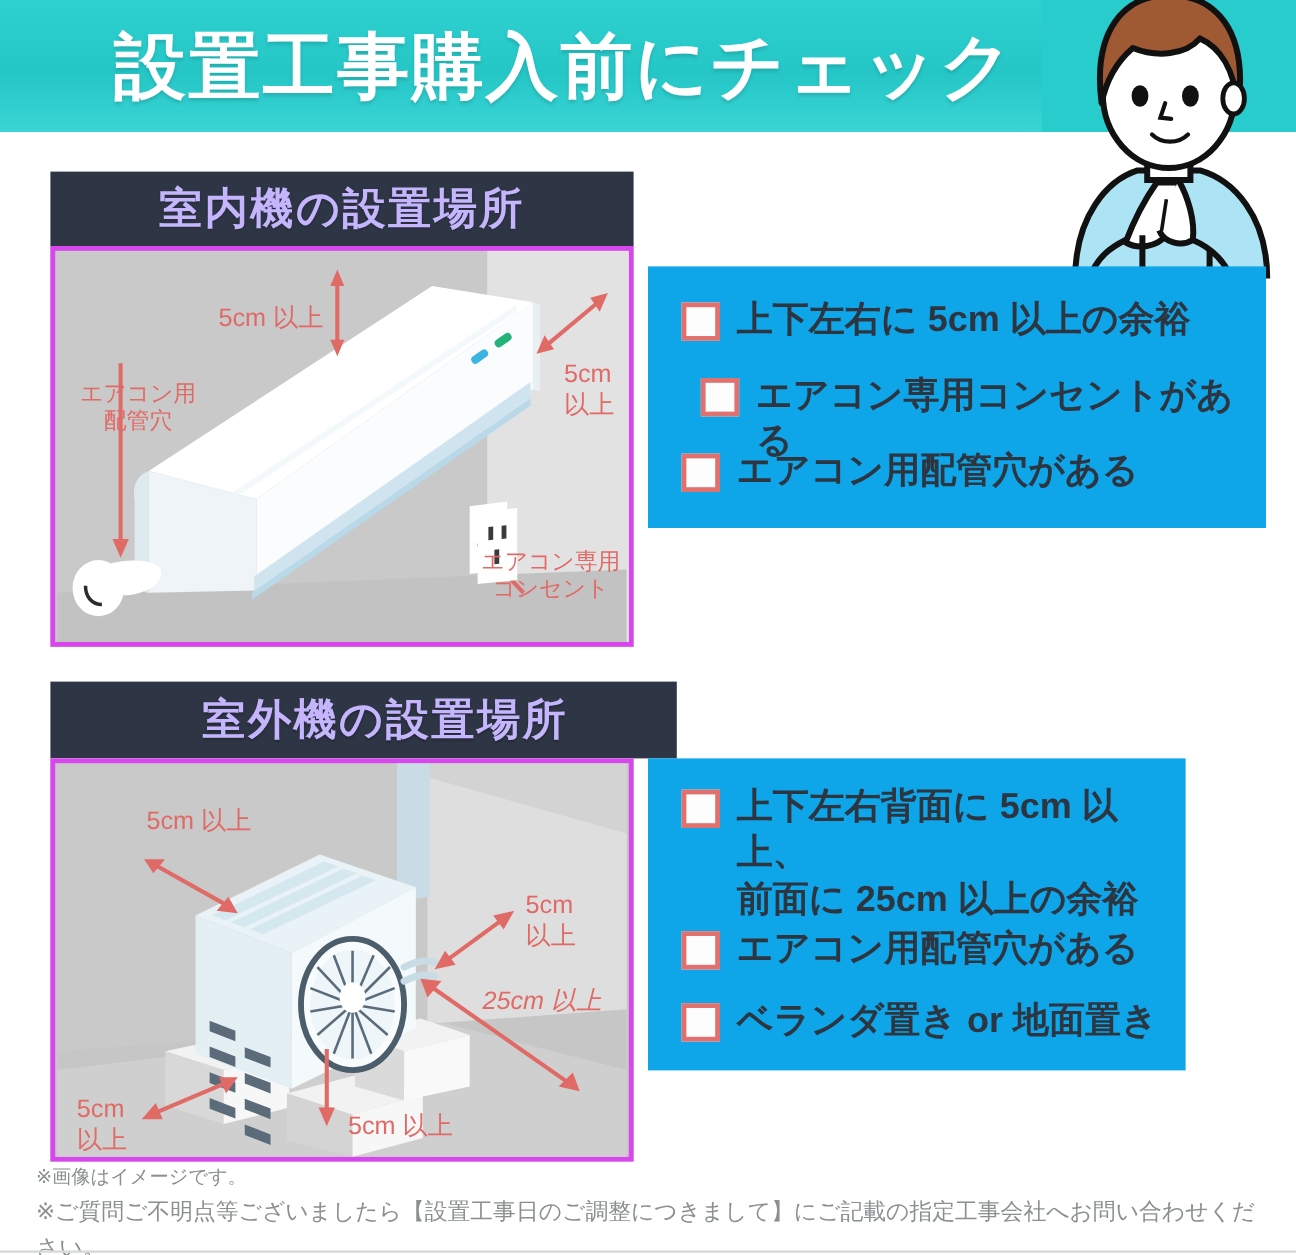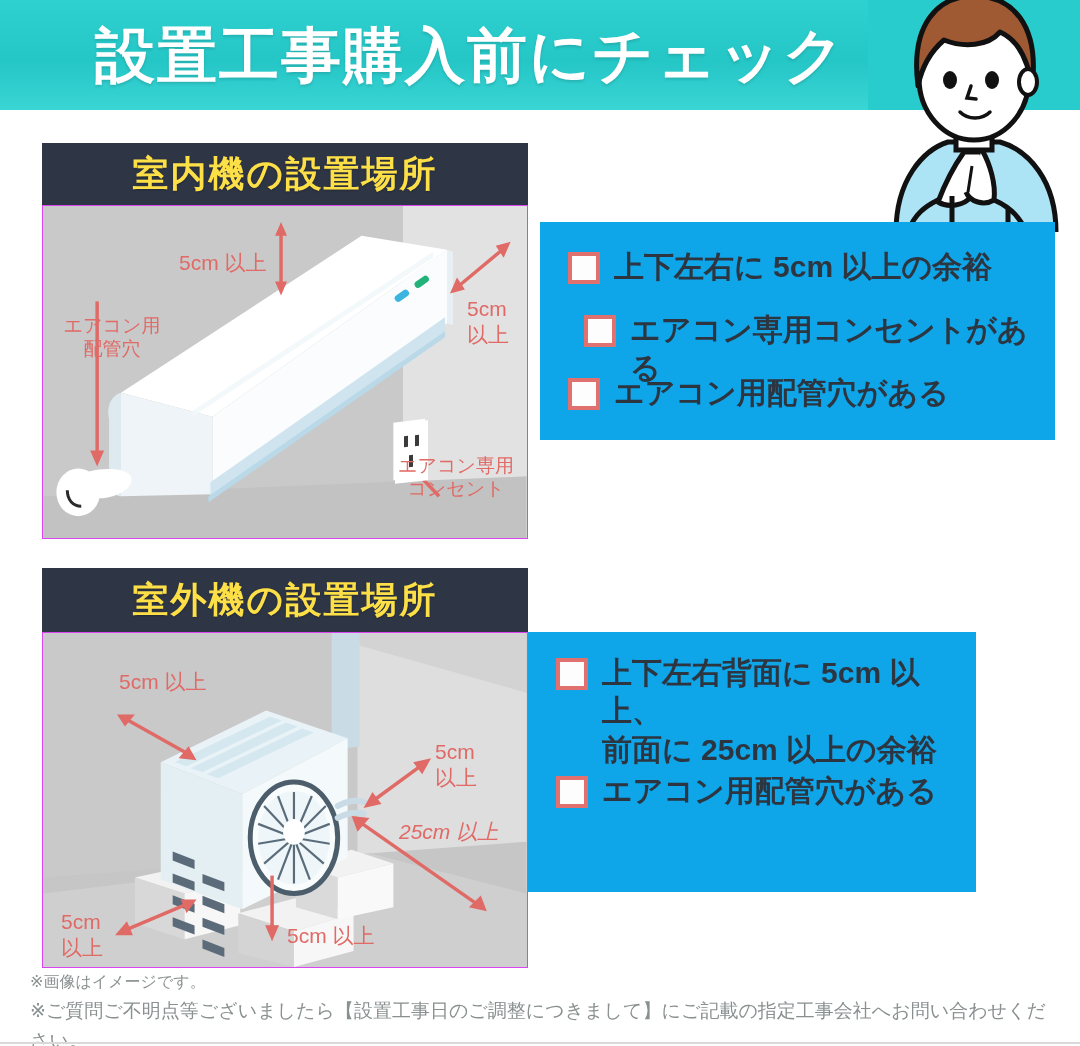--- a/index.html
+++ b/index.html
@@ -45,49 +45,49 @@
     left: 868px;
     top: 0px;
     width: 212px;
     height: 232px;
   }
 
   
   .panel-head {
     position: absolute;
     background: #2e3545;
-    color: #fde047;
+    color: #c4b5fd;
     font-weight: bold;
     display: flex;
     align-items: center;
     justify-content: center;
     letter-spacing: 2px;
     text-shadow: 0 1px 2px rgba(0,0,0,0.25);
   }
   .illus-box {
     position: absolute;
     background: #c9c9c9;
     overflow: hidden;
-    border: 1px solid #d946ef;
+    border: 4px solid #d946ef;
     box-sizing: border-box;
   }
 
   #indoor-head { left: 42px; top: 143px; width: 486px; height: 62px; font-size: 36px; }
   #indoor-illus { left: 42px; top: 205px; width: 486px; height: 334px; }
 
-  #outdoor-head { left: 42px; top: 568px; width: 486px; height: 64px; font-size: 36px; }
+  #outdoor-head { left: 42px; top: 568px; width: 486px; height: 64px; font-size: 36px; padding-left: 36px; }
   #outdoor-illus { left: 42px; top: 632px; width: 486px; height: 336px; }
 
   
   .check-panel {
     position: absolute;
     background: #0ea5e9;
   }
   #panel-indoor { left: 540px; top: 222px; width: 515px; height: 218px; }
-  #panel-outdoor { left: 528px; top: 632px; width: 448px; height: 260px; }
+  #panel-outdoor { left: 540px; top: 632px; width: 448px; height: 260px; }
 
   .check-row {
     position: absolute;
     display: flex;
     align-items: flex-start;
   }
   .checkbox {
     width: 32px;
     height: 32px;
     box-sizing: border-box;
@@ -389,19 +389,23 @@
 <div class="check-panel" id="panel-outdoor">
   <div class="check-row" style="left:28px;top:22px;">
     <span class="checkbox"></span>
     <span class="check-label">上下左右背面に 5cm 以上、
 前面に 25cm 以上の余裕</span>
   </div>
   <div class="check-row" style="left:28px;top:140px;">
     <span class="checkbox"></span>
     <span class="check-label">エアコン用配管穴がある</span>
   </div>
+  <div class="check-row" style="left:28px;top:200px;">
+    <span class="checkbox"></span>
+    <span class="check-label">ベランダ置き or 地面置き</span>
+  </div>
 </div>
 
 <div class="footer">
   <div class="footer-line1">※画像はイメージです。</div>
   <div class="footer-line2">※ご質問ご不明点等ございましたら【設置工事日のご調整につきまして】にご記載の指定工事会社へお問い合わせください。</div>
 </div>
 <div class="footer-rule"></div>
 
 </body></html>

